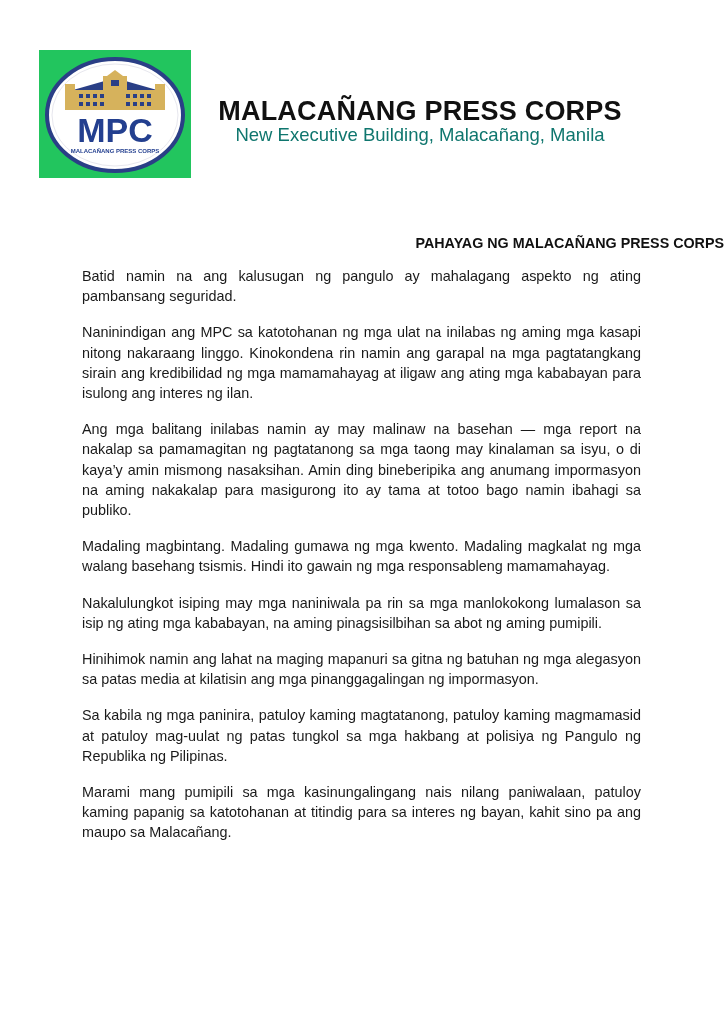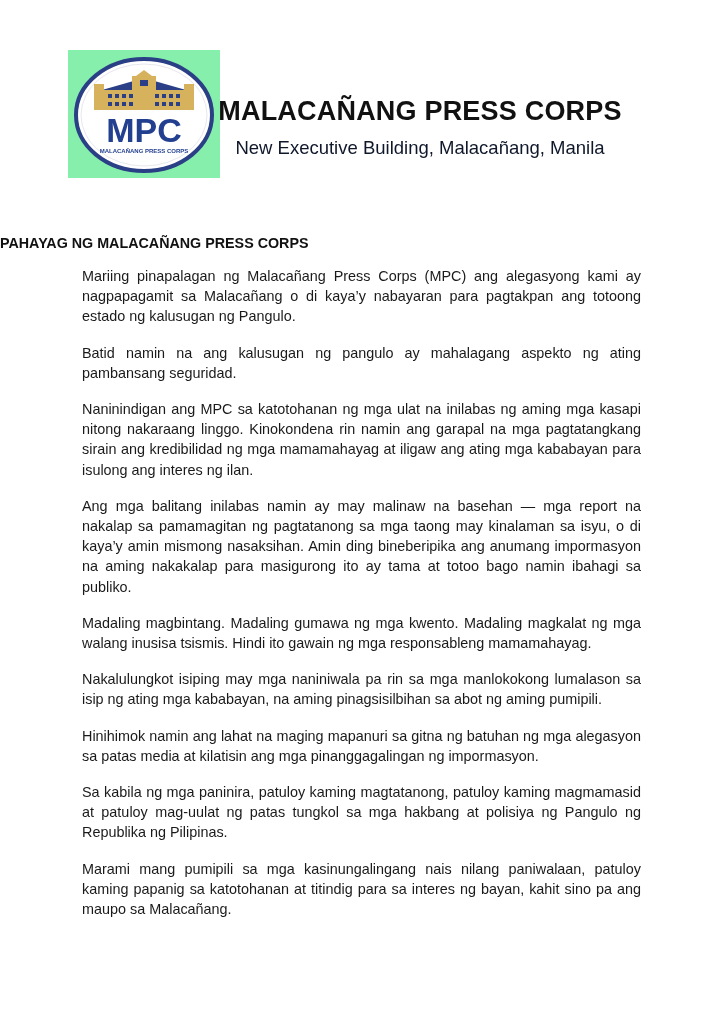--- a/index.html
+++ b/index.html
@@ -1,36 +1,36 @@
 <!DOCTYPE html>
 <html><head>
   <meta charset="utf-8">
   <style>
     html, body { margin: 0; padding: 0; background: #ffffff; }
     body {
       width: 724px; height: 1024px; position: relative; overflow: hidden;
       font-family: "Liberation Sans", sans-serif; color: #1a1a1a;
     }
     .logo-box {
-      position: absolute; left: 68px; top: 50px; width: 152px; height: 128px;
-      background: #86efac;
+      position: absolute; left: 39px; top: 50px; width: 152px; height: 128px;
+      background: #22c55e;
     }
     .logo-svg { position: absolute; left: 4px; top: 4px; }
     .org-name {
       position: absolute; left: 214px; top: 96px; width: 412px;
       font-weight: bold; font-size: 27px; letter-spacing: 0.2px; color: #111;
       text-align: center; white-space: nowrap;
     }
     .org-address {
-      position: absolute; left: 214px; top: 137px; width: 412px;
-      font-size: 18.5px; color: #0f172a; text-align: center; white-space: nowrap;
+      position: absolute; left: 214px; top: 124px; width: 412px;
+      font-size: 18.5px; color: #0f766e; text-align: center; white-space: nowrap;
     }
     .doc-title {
       position: absolute; left: 0; top: 235px; width: 724px;
-      text-align: left; font-weight: bold; font-size: 14.3px; color: #111;
+      text-align: right; font-weight: bold; font-size: 14.3px; color: #111;
     }
     .doc-body {
       position: absolute; left: 82px; top: 266px; width: 559px;
       font-size: 14.4px; line-height: 20.2px; color: #1a1a1a;
     }
     .doc-body p { margin: 0 0 16px 0; text-align: justify; }
   </style>
 </head>
 <body>
 
@@ -70,22 +70,21 @@
     <text x="72" y="99" text-anchor="middle" font-family="Liberation Sans, sans-serif" font-weight="bold" font-size="6" fill="#233f8f">MALACAÑANG PRESS CORPS</text>
   </svg>
 </div>
 
 <div class="org-name">MALACAÑANG PRESS CORPS</div>
 <div class="org-address">New Executive Building, Malacañang, Manila</div>
 
 <div class="doc-title">PAHAYAG NG MALACAÑANG PRESS CORPS</div>
 
 <div class="doc-body">
-  <p>Mariing pinapalagan ng Malacañang Press Corps (MPC) ang alegasyong kami ay nagpapagamit sa Malacañang o di kaya’y nabayaran para pagtakpan ang totoong estado ng kalusugan ng Pangulo.</p>
   <p>Batid namin na ang kalusugan ng pangulo ay mahalagang aspekto ng ating pambansang seguridad.</p>
   <p>Naninindigan ang MPC sa katotohanan ng mga ulat na inilabas ng aming mga kasapi nitong nakaraang linggo. Kinokondena rin namin ang garapal na mga pagtatangkang sirain ang kredibilidad ng mga mamamahayag at iligaw ang ating mga kababayan para isulong ang interes ng ilan.</p>
   <p>Ang mga balitang inilabas namin ay may malinaw na basehan — mga report na  nakalap sa pamamagitan ng pagtatanong sa mga taong may kinalaman sa isyu, o di kaya’y amin mismong nasaksihan.  Amin ding bineberipika ang anumang impormasyon na aming nakakalap para masigurong ito ay tama at totoo bago namin ibahagi sa publiko.</p>
-  <p>Madaling magbintang. Madaling gumawa ng mga kwento. Madaling magkalat ng mga walang inusisa tsismis. Hindi ito gawain ng mga responsableng mamamahayag.</p>
+  <p>Madaling magbintang. Madaling gumawa ng mga kwento. Madaling magkalat ng mga walang basehang tsismis. Hindi ito gawain ng mga responsableng mamamahayag.</p>
   <p>Nakalulungkot isiping may mga naniniwala pa rin sa mga manlokokong lumalason sa isip ng ating mga kababayan, na aming pinagsisilbihan sa abot ng aming pumipili.</p>
   <p>Hinihimok namin ang lahat na maging mapanuri sa gitna ng batuhan ng mga alegasyon sa patas media at kilatisin ang mga pinanggagalingan ng impormasyon.</p>
   <p>Sa kabila ng mga paninira, patuloy kaming magtatanong, patuloy kaming magmamasid at patuloy mag-uulat ng patas tungkol sa mga hakbang at polisiya ng Pangulo ng Republika ng Pilipinas.</p>
   <p>Marami mang pumipili sa mga kasinungalingang nais nilang paniwalaan, patuloy kaming papanig sa katotohanan at titindig para sa interes ng bayan, kahit sino pa ang maupo sa Malacañang.</p>
 </div>
 
 </body></html>

